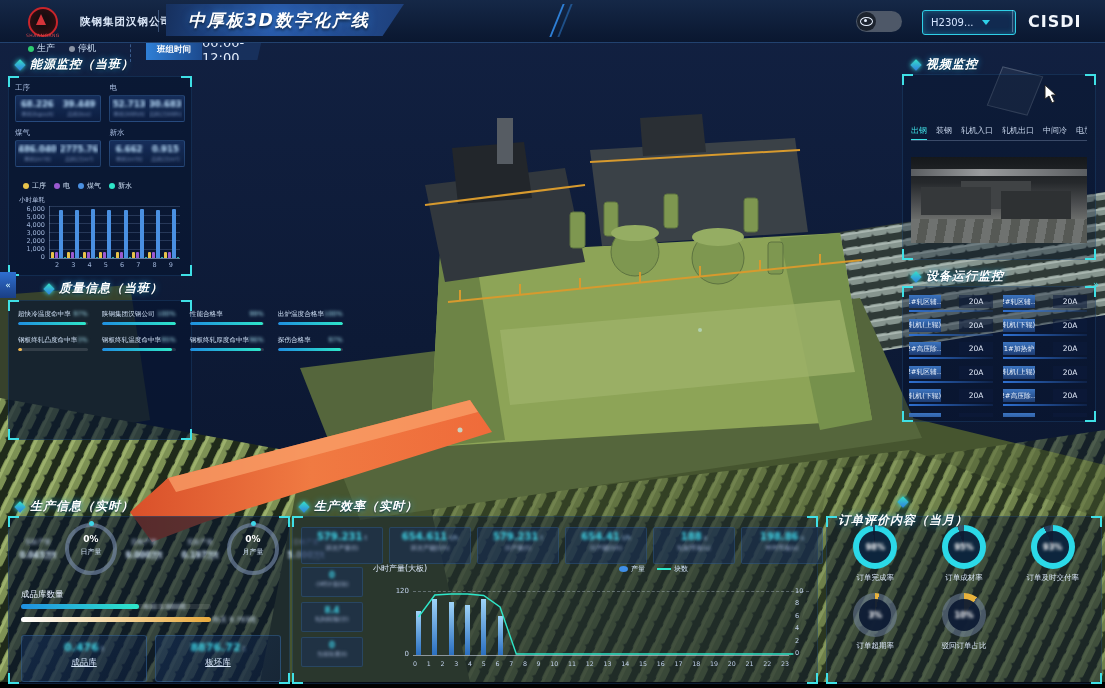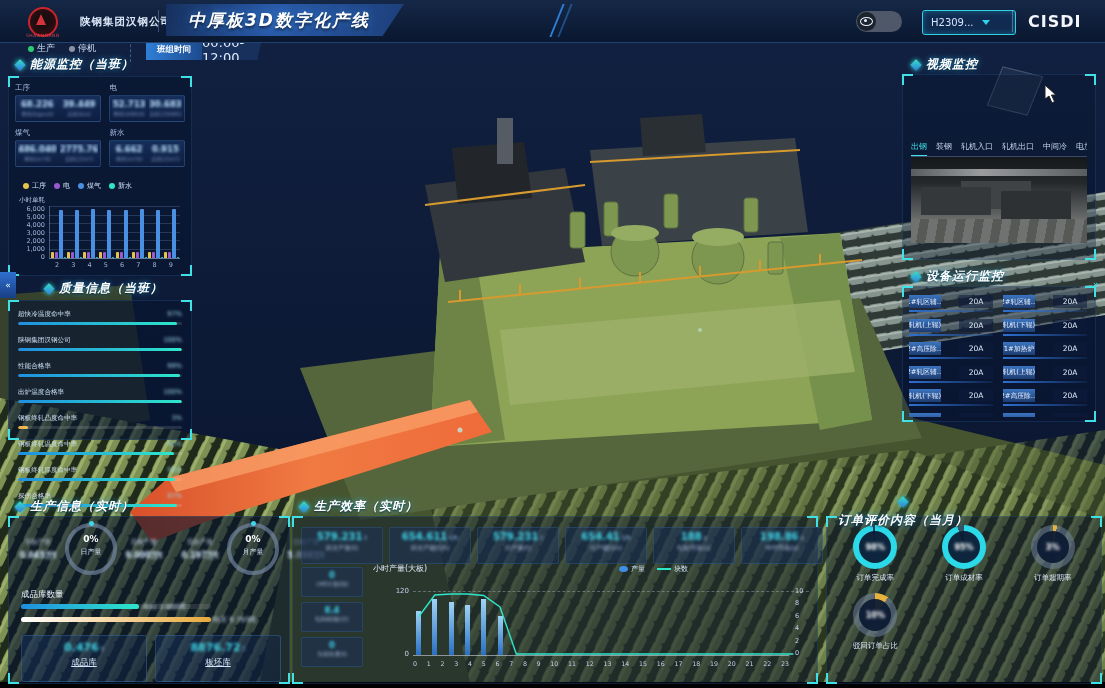--- a/index.html
+++ b/index.html
@@ -70,21 +70,21 @@
         display:flex;align-items:flex-end;justify-content:space-around;}
   .e-grp{display:flex;align-items:flex-end;gap:1px;height:100%;}
   .e-bar{width:3px;border-radius:1px 1px 0 0;}
   #energyX{position:absolute;left:40px;top:184px;width:130px;display:flex;justify-content:space-around;
         font-size:6.5px;color:#9fb4d8;}
   
   #qNotch{position:absolute;left:0;top:272px;width:16px;height:26px;z-index:11;background:linear-gradient(180deg,#2f6fd0,#1a3f85);
         color:#dff;font-size:9px;display:flex;align-items:center;justify-content:center;cursor:pointer;}
   #qualityPanel{left:8px;top:300px;width:182px;height:138px;background:rgba(8,22,48,.66);}
   #qualityGrid{position:absolute;left:9px;top:9px;width:164px;display:grid;
-        grid-template-columns:1fr;gap:11px 14px;}
+        grid-template-columns:1fr 1fr 1fr 1fr;gap:11px 14px;}
   .q-head{display:flex;justify-content:space-between;align-items:baseline;}
   .q-lab{font-size:6.6px;color:#cfe0f5;white-space:nowrap;}
   .q-val{font-size:6.6px;color:#9fd8e8;}
   .q-track{height:3px;margin-top:3px;background:rgba(255,255,255,.12);border-radius:1.5px;overflow:hidden;}
   .q-fill{height:100%;border-radius:1.5px;background:linear-gradient(90deg,#1f8fe0,#2ee6c9);}
   .q-fill.orange{background:linear-gradient(90deg,#e8a93c,#f0c060);}
   
   #statusPanel{left:400px;top:76px;width:272px;height:72px;border-radius:6px;
         background:linear-gradient(180deg,rgba(16,36,76,.88),rgba(10,24,52,.88));
         border:1px solid rgba(80,160,240,.35);z-index:10;box-shadow:0 4px 14px rgba(0,0,0,.4);}
@@ -92,21 +92,21 @@
   #statusLegend{position:absolute;left:28px;top:42px;display:flex;gap:14px;font-size:9px;color:#cfe0f5;}
   #statusDiv{position:absolute;left:130px;top:10px;height:52px;border-left:1px dashed rgba(120,180,255,.4);}
   #statusRows{position:absolute;left:146px;top:10px;width:116px;display:flex;flex-direction:column;gap:8px;}
   .s-row{display:flex;height:21px;clip-path:polygon(0 0,100% 0,96% 100%,0 100%);}
   .s-badge{width:56px;background:linear-gradient(90deg,#2f7fd6,#1c4a8e);display:flex;align-items:center;
         justify-content:center;font-size:8.5px;font-weight:bold;color:#fff;flex:none;}
   .s-val{flex:1;background:rgba(30,62,115,.55);display:flex;align-items:center;justify-content:center;
         font-size:13px;color:#e4eefc;}
   
   #videoPanel{left:902px;top:74px;width:192px;height:184px;background:rgba(7,19,43,.35);}
-  #videoTabs{position:absolute;left:8px;top:66px;width:176px;display:flex;gap:9px;
+  #videoTabs{position:absolute;left:8px;top:50px;width:176px;display:flex;gap:9px;
         border-bottom:1px solid rgba(200,220,255,.25);padding-bottom:4px;overflow:hidden;}
   .vtab{font-size:8px;color:#c6d4ea;white-space:nowrap;cursor:pointer;position:relative;}
   .vtab.active{color:#3fe0e6;}
   .vtab.active::after{content:"";position:absolute;left:0;right:0;bottom:-5px;height:2px;background:#3fe0e6;}
   #videoThumb{position:absolute;left:8px;top:82px;width:176px;height:86px;overflow:hidden;
         background:linear-gradient(180deg,#15181b 0%,#26292c 30%,#4d4f51 55%,#6a6c6a 72%,#3e403f 100%);}
   .vt-light{position:absolute;left:0;top:12px;width:176px;height:7px;background:linear-gradient(90deg,#5a5d60,#9a9c9e 40%,#5a5d60);}
   .vt-mach{position:absolute;left:10px;top:30px;width:70px;height:28px;background:#35383a;box-shadow:80px 4px 0 #2e3133,40px -6px 0 #404345;}
   .vt-floor{position:absolute;left:0;top:62px;width:176px;height:24px;
         background:repeating-linear-gradient(100deg,#6f7270 0 9px,#565955 9px 18px);}
@@ -832,20 +832,26 @@
           </div>
           <div class="d-lab">订单完成率</div>
         </div>
         <div class="d-cell">
           <div class="donut" style="background: conic-gradient(rgb(43, 217, 232) 0deg, rgb(43, 217, 232) 95%, rgba(45, 80, 130, 0.55) 95%, rgba(45, 80, 130, 0.55) 100%);">
             <div class="d-txt blur">95%</div>
           </div>
           <div class="d-lab">订单成材率</div>
         </div>
         <div class="d-cell">
+          <div class="donut" style="background: conic-gradient(rgb(43, 217, 232) 0deg, rgb(43, 217, 232) 93%, rgba(45, 80, 130, 0.55) 93%, rgba(45, 80, 130, 0.55) 100%);">
+            <div class="d-txt blur">93%</div>
+          </div>
+          <div class="d-lab">订单及时交付率</div>
+        </div>
+        <div class="d-cell">
           <div class="donut" style="background: conic-gradient(rgb(232, 179, 60) 0deg, rgb(232, 179, 60) 3%, rgba(118, 136, 165, 0.5) 3%, rgba(118, 136, 165, 0.5) 100%);">
             <div class="d-txt blur">3%</div>
           </div>
           <div class="d-lab">订单超期率</div>
         </div>
         <div class="d-cell">
           <div class="donut" style="background: conic-gradient(rgb(232, 179, 60) 0deg, rgb(232, 179, 60) 10%, rgba(118, 136, 165, 0.5) 10%, rgba(118, 136, 165, 0.5) 100%);">
             <div class="d-txt blur">10%</div>
           </div>
           <div class="d-lab">驳回订单占比</div>

